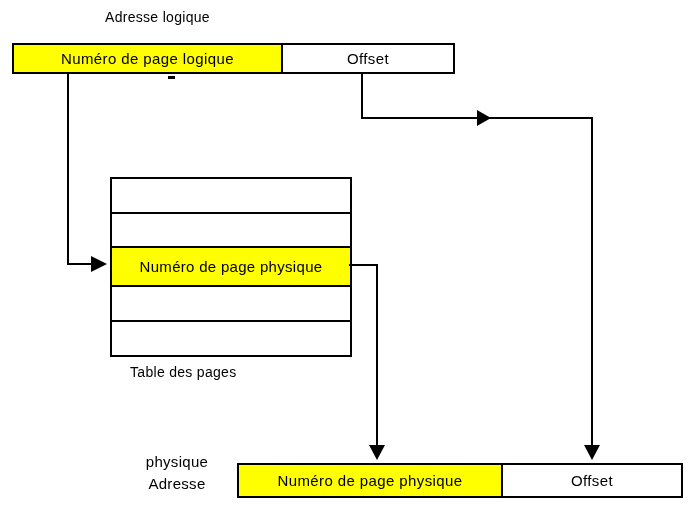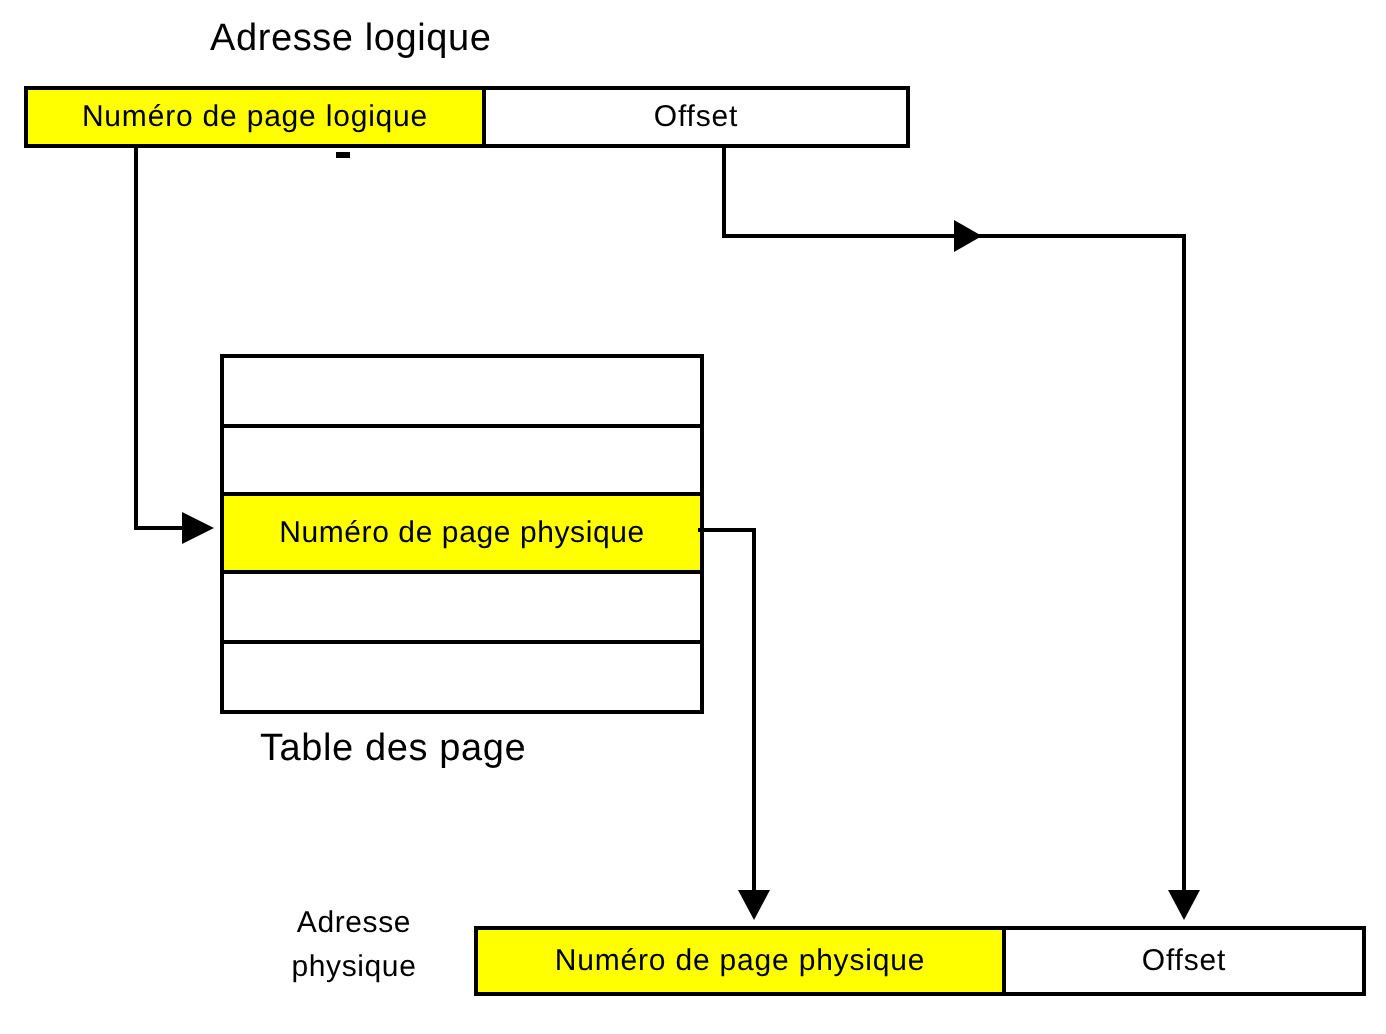--- a/index.html
+++ b/index.html
@@ -1,33 +1,33 @@
 <!DOCTYPE html>
 <html style="--highlight: #ffff00;"><head>
 <meta charset="utf-8">
 <style>
   html,body{margin:0;padding:0;}
   body{
     width:693px;height:517px;position:relative;overflow:hidden;
     background:#ffffff;color:#000;
     font-family:"Liberation Sans","DejaVu Sans",sans-serif;
   }
-  .label{position:absolute;font-size:19px;letter-spacing:.3px;white-space:nowrap;}
+  .label{position:absolute;font-size:14px;letter-spacing:.3px;white-space:nowrap;}
   #logical-title{left:105px;top:9px;}
   #table-label{left:130px;top:364px;}
   #phys-label{position:absolute;left:131px;top:451px;width:92px;text-align:center;
               font-size:15px;line-height:22px;letter-spacing:.3px;}
 
   .addr-box{position:absolute;border:2px solid #000;box-sizing:border-box;display:flex;background:#fff;}
   #top-box{left:12px;top:43px;width:443px;height:31px;}
   #bottom-box{left:237px;top:463px;width:446px;height:35px;}
   .cell{display:flex;align-items:center;justify-content:center;
         font-size:15px;letter-spacing:.4px;white-space:nowrap;}
   .cell.page{background:var(--highlight,#ffff00);border-right:2px solid #000;box-sizing:border-box;}
-  #top-box .cell.page{width:229px;}
+  #top-box .cell.page{width:269px;}
   #bottom-box .cell.page{width:264px;}
   .cell.offset{flex:1;}
 
   #page-table{position:absolute;left:110px;top:177px;width:238px;
               border:2px solid #000;background:#fff;}
   .ptrow{height:33px;border-bottom:2px solid #000;display:flex;align-items:center;
          justify-content:center;font-size:15px;letter-spacing:.3px;white-space:nowrap;}
   .ptrow:nth-child(2){height:32px;}
   .ptrow:nth-child(3){height:37px;}
   .ptrow:last-child{border-bottom:none;}
@@ -46,25 +46,25 @@
 </div>
 
 <div id="page-table">
   <div class="ptrow"></div>
   <div class="ptrow"></div>
   <div class="ptrow highlight">Numéro de page physique</div>
   <div class="ptrow"></div>
   <div class="ptrow"></div>
 </div>
 
-<div class="label" id="table-label">Table des page</div>
+<div class="label" id="table-label">Table des pages</div>
 
 <div id="phys-label">
+  <div>physique</div>
   <div>Adresse</div>
-  <div>physique</div>
 </div>
 
 <div class="addr-box" id="bottom-box">
   <div class="cell page">Numéro de page physique</div>
   <div class="cell offset">Offset</div>
 </div>
 
 <svg id="arrows" width="693" height="517" viewBox="0 0 693 517">
 
   <g>

